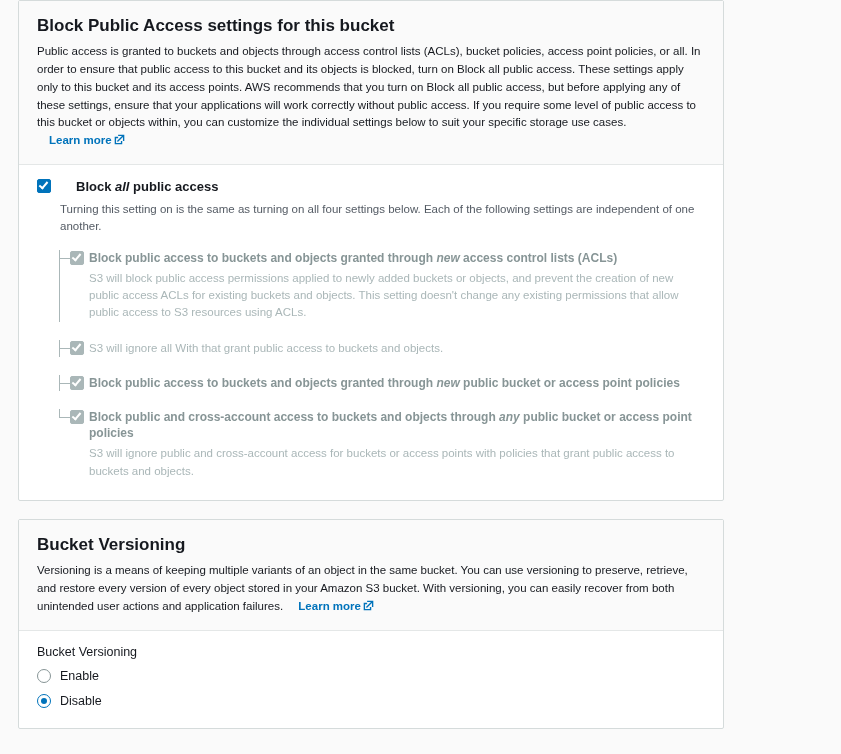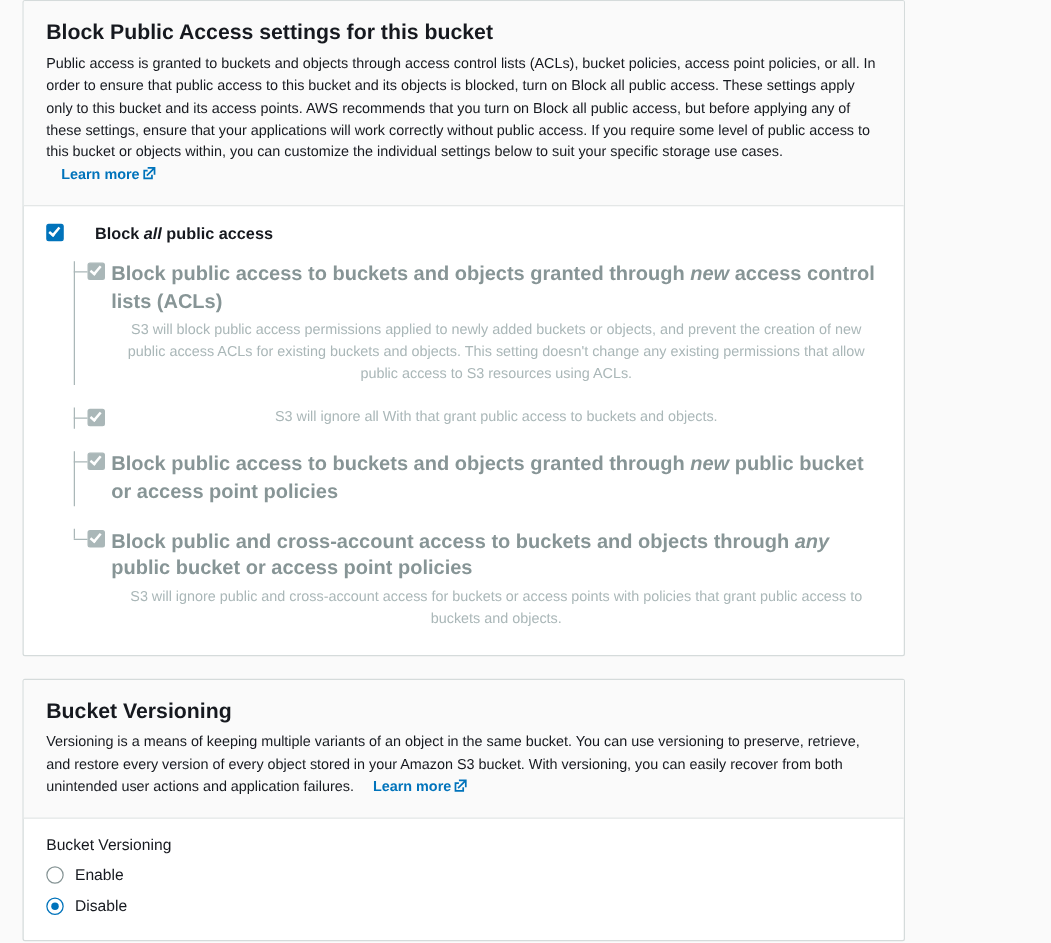--- a/index.html
+++ b/index.html
@@ -150,33 +150,32 @@
     width: 11px;
     height: 1px;
     background: #aab7b8;
   }
   .sub-item .cbwrap {
     position: absolute;
     left: 11px;
     top: 1px;
   }
   .sub-title {
-    font-size: 16px;
+    font-size: 12px;
     font-weight: bold;
     color: #879596;
     line-height: 1.35;
     margin: 0;
   }
   .sub-title em { font-style: italic; }
   .sub-text {
     font-size: 11.5px;
     color: #aab7b8;
     line-height: 1.5;
     margin: 4px 0 0 0;
-    text-align: center;
   }
 
   
   .field-label {
     font-size: 12.5px;
     color: #16191f;
     margin: 0 0 10px 0;
   }
   .radio-row {
     display: flex;
@@ -232,20 +231,21 @@
       </p>
     </div>
     <div class="card-body">
 
       <div class="row-main">
         <span class="cb checked">
             <span class="tick"></span>
           </span>
         <span class="row-main-label"><span>Block </span><em>all</em><span> public access</span></span>
       </div>
+      <p class="sub-desc">Turning this setting on is the same as turning on all four settings below. Each of the following settings are independent of one another.</p>
 
       <div class="sub-list">
 
         <div class="sub-item">
           <span class="branch">
               <span class="vline"></span>
               <span class="hline"></span>
             </span>
           <span class="cbwrap"><span class="cb checked disabled"><span class="tick"></span></span></span>
           <p class="sub-title"><span>Block public access to buckets and objects granted through </span><em>new</em><span> access control lists (ACLs)</span></p>

